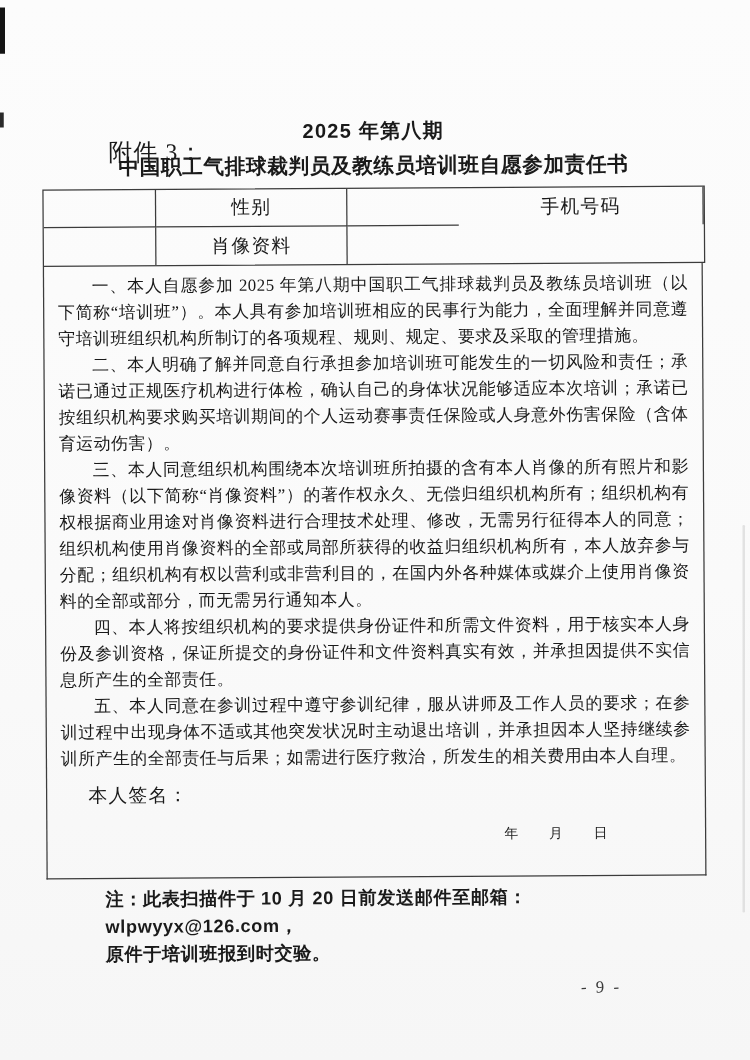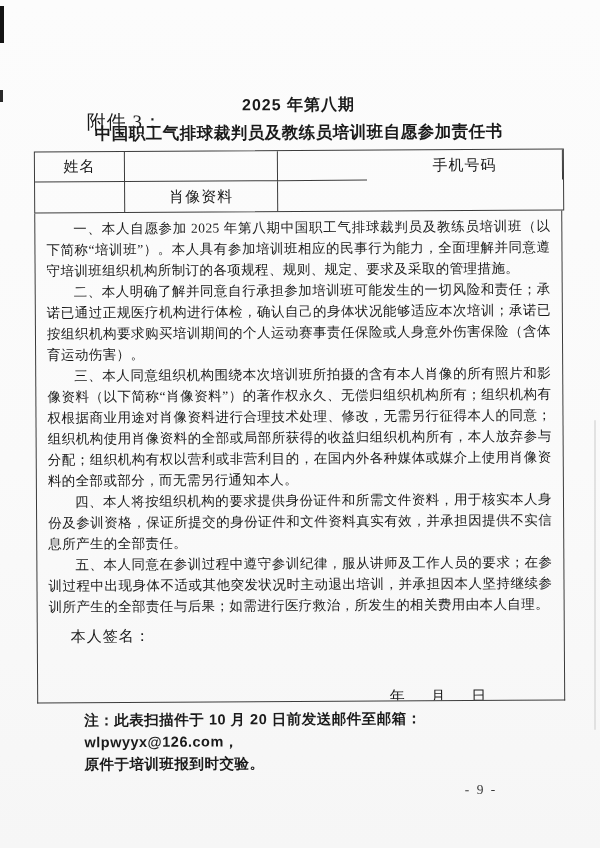--- a/index.html
+++ b/index.html
@@ -66,22 +66,22 @@
     letter-spacing:0.4px;
     text-align:justify;
     text-indent:2em;
   }
   .signature-row{
     position:absolute;left:0;top:414px;width:100%;
     padding-left:33px;box-sizing:border-box;
     font-size:15px;letter-spacing:1px;
   }
   .date-row{
-    position:absolute;right:78px;top:476px;
-    font-size:15px;
+    position:absolute;right:78px;top:448px;
+    font-size:11px;
   }
   .date-row span{margin-left:22px;}
   .date-row span:first-child{margin-left:0;}
   .footer-note{
     position:absolute;left:82px;top:708px;width:470px;
     font-weight:bold;
     font-family:"Liberation Sans","DejaVu Sans",sans-serif;
     font-size:14.5px;line-height:22px;letter-spacing:0.5px;
   }
   .page-number{
@@ -102,22 +102,22 @@
   <div class="edge-shadow-right"></div>
 
   <div class="content">
 
     <div class="attachment">附件 3：</div>
 
     <div class="title1">2025 年第八期</div>
     <div class="title2">中国职工气排球裁判员及教练员培训班自愿参加责任书</div>
 
     <div class="info-table">
-      <div class="cell">姓名</div>
       <div class="cell"></div>
+      <div class="cell">性别</div>
       <div class="cell last-col"></div>
 
       <div class="cell last-row">手机号码</div>
       <div class="cell last-row"></div>
       <div class="cell last-row">肖像资料</div>
       <div class="cell last-col last-row"></div>
     </div>
 
     <div class="agreement-box">
       <div class="paragraphs">

